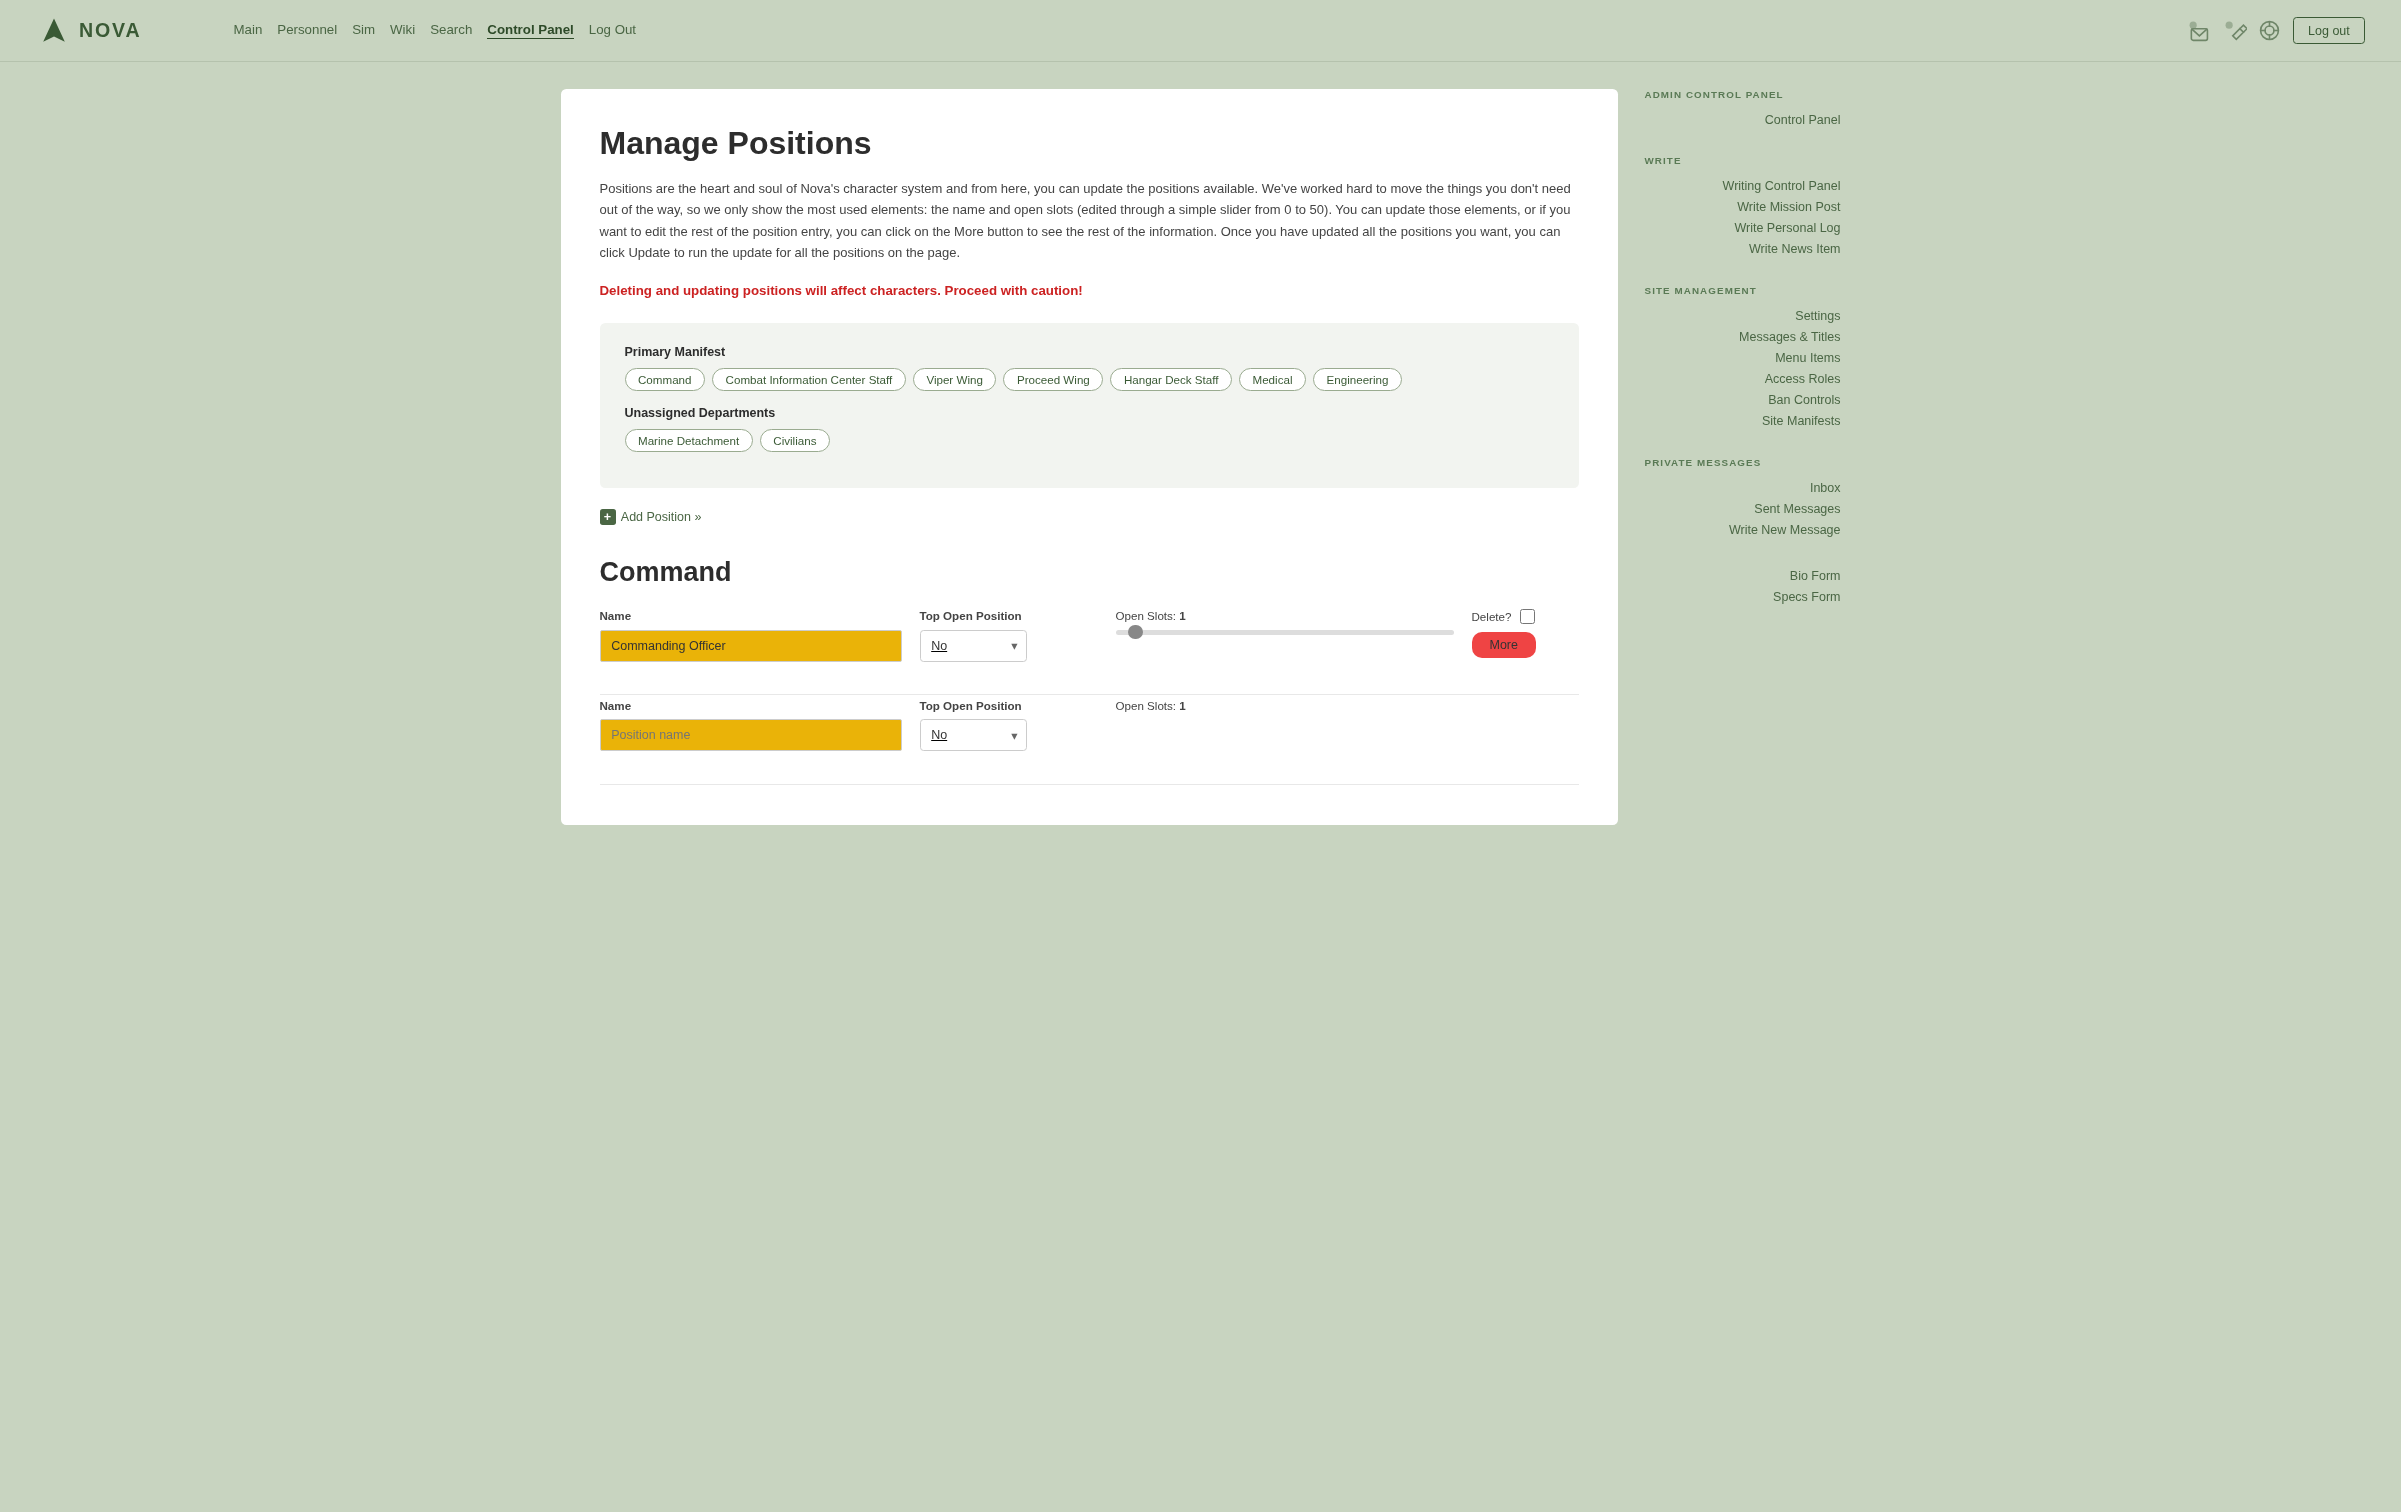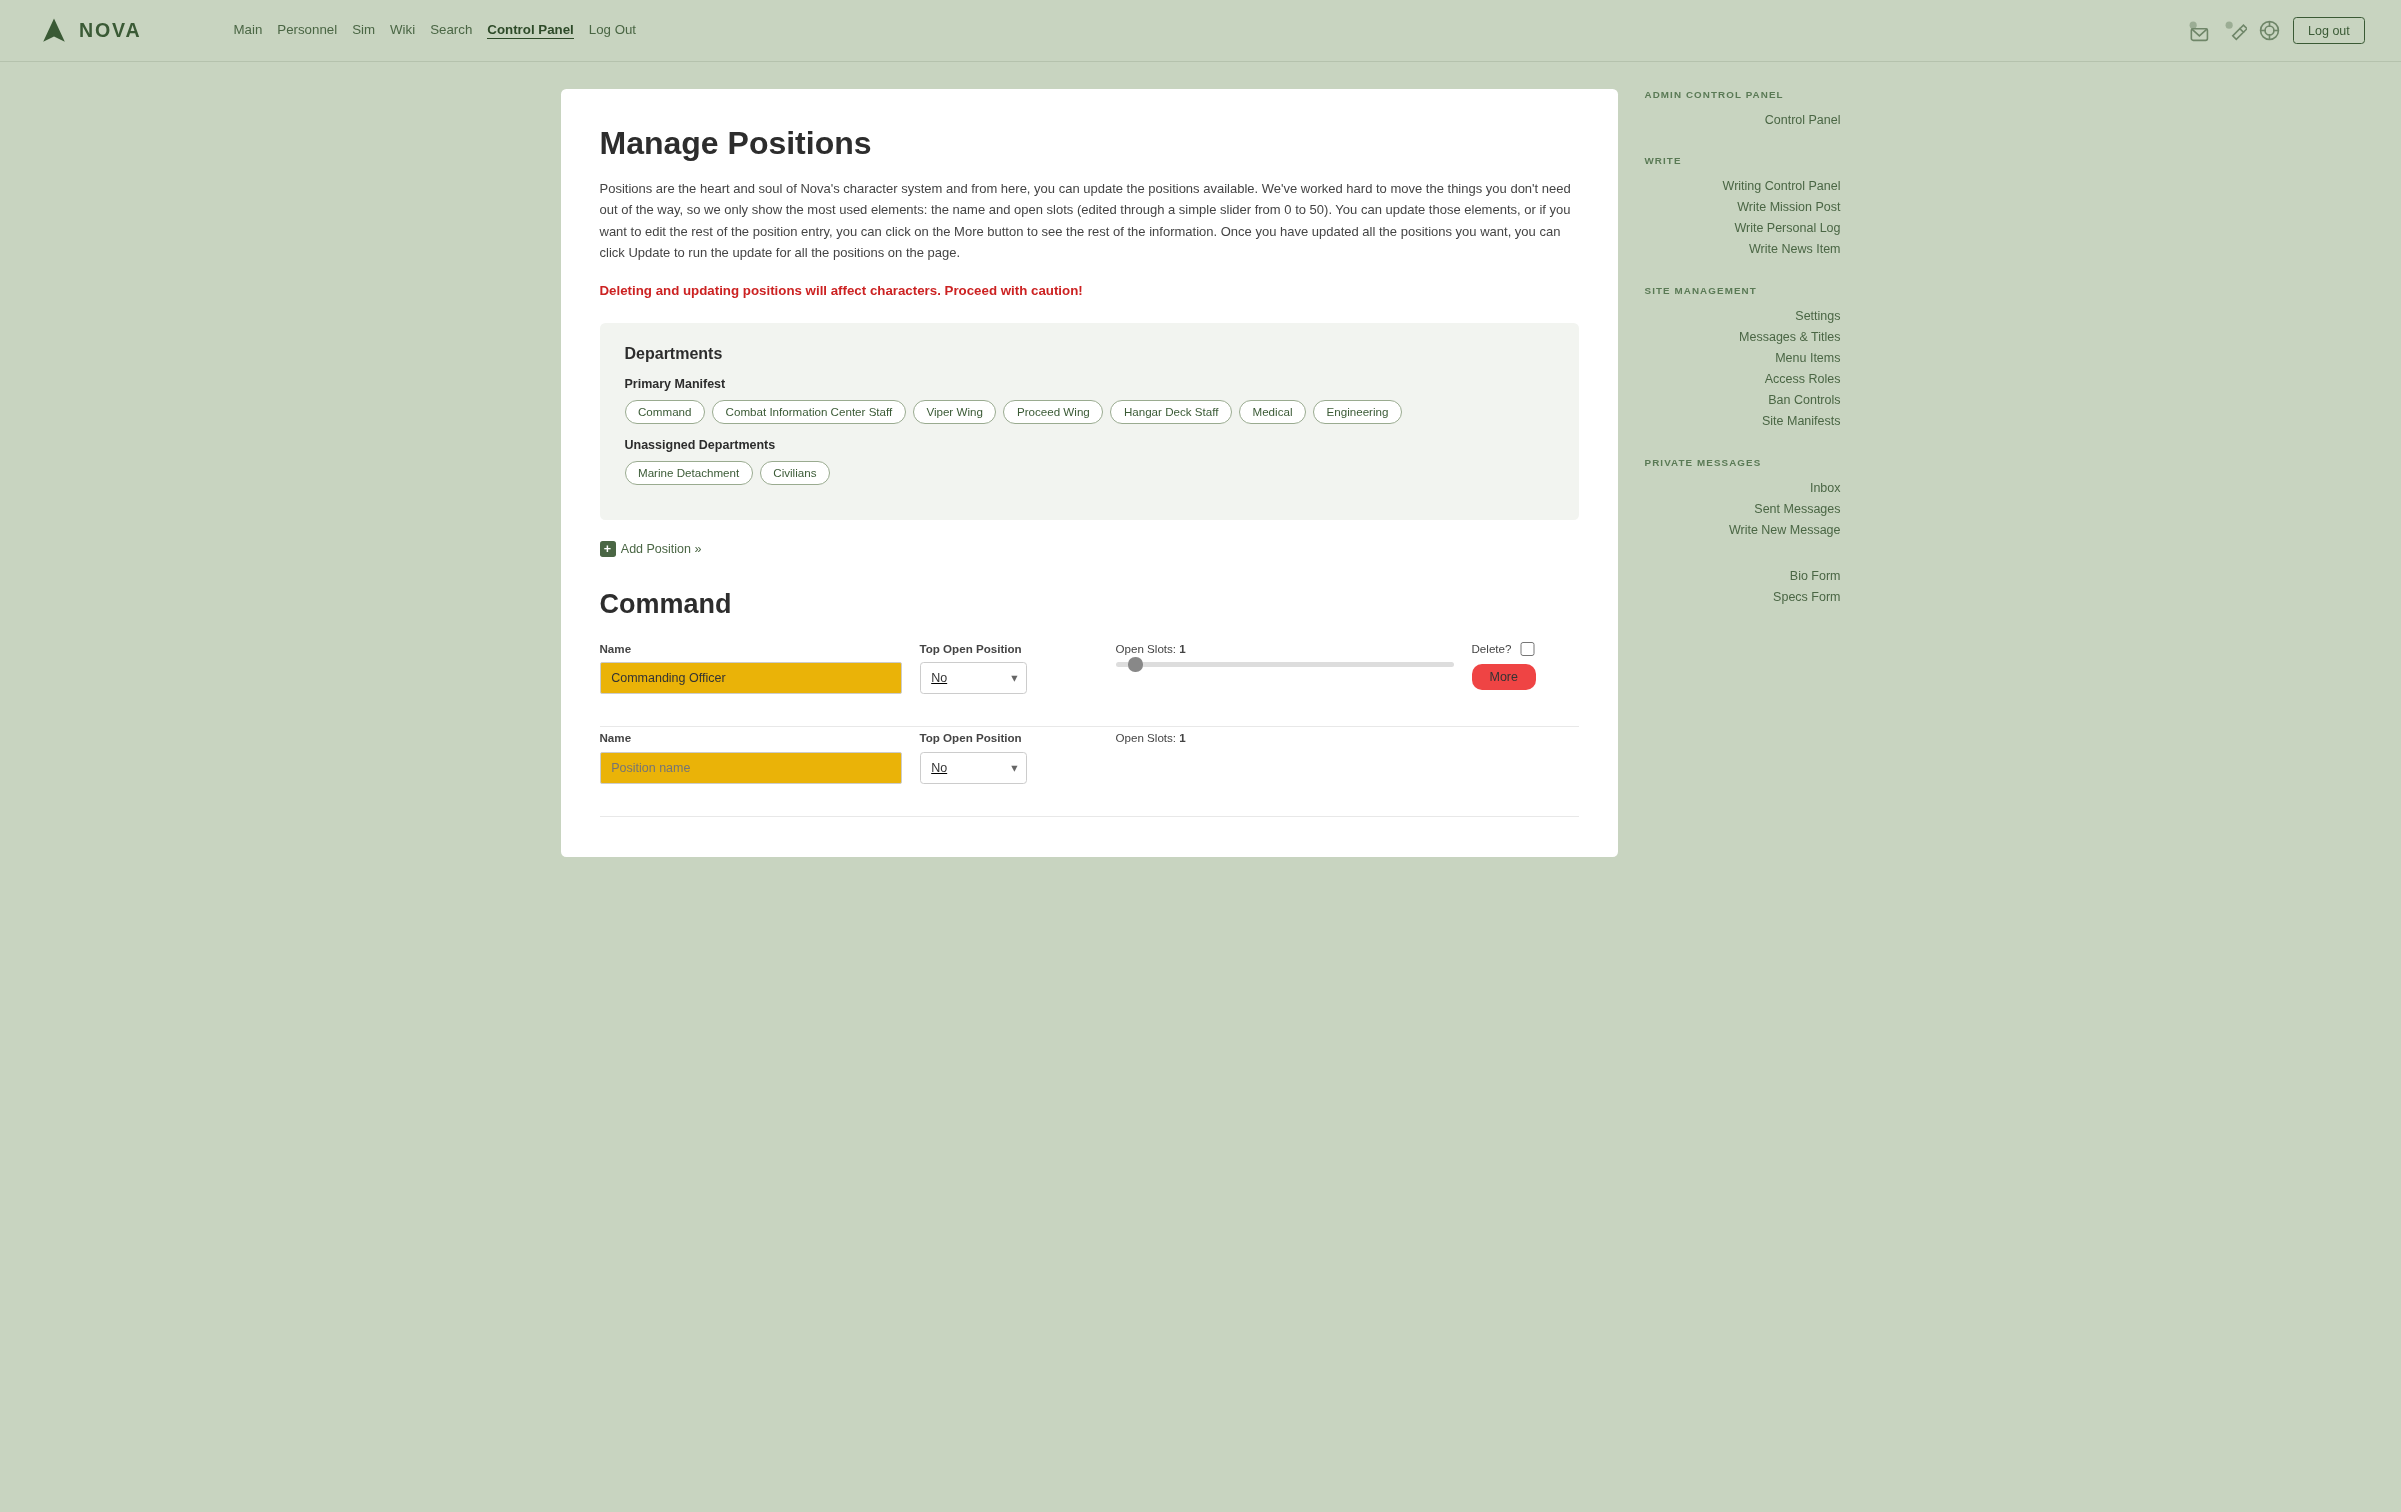--- a/index.html
+++ b/index.html
@@ -371,21 +371,20 @@
 
 <div class="main-container">
 
   <div class="content-area">
 
     <h1 class="page-title">Manage Positions</h1>
     <p class="page-description">Positions are the heart and soul of Nova's character system and from here, you can update the positions available. We've worked hard to move the things you don't need out of the way, so we only show the most used elements: the name and open slots (edited through a simple slider from 0 to 50). You can update those elements, or if you want to edit the rest of the position entry, you can click on the More button to see the rest of the information. Once you have updated all the positions you want, you can click Update to run the update for all the positions on the page.</p>
     <p class="warning-text">Deleting and updating positions will affect characters. Proceed with caution!</p>
 
     <div class="departments-box">
-      <h3 class="departments-title">Departments</h3>
 
       <div class="dept-group-label">Primary Manifest</div>
       <div class="dept-tags">
         <span class="dept-tag">Command</span>
         <span class="dept-tag">Combat Information Center Staff</span>
         <span class="dept-tag">Viper Wing</span>
         <span class="dept-tag">Proceed Wing</span>
         <span class="dept-tag">Hangar Deck Staff</span>
         <span class="dept-tag">Medical</span>
         <span class="dept-tag">Engineering</span>

